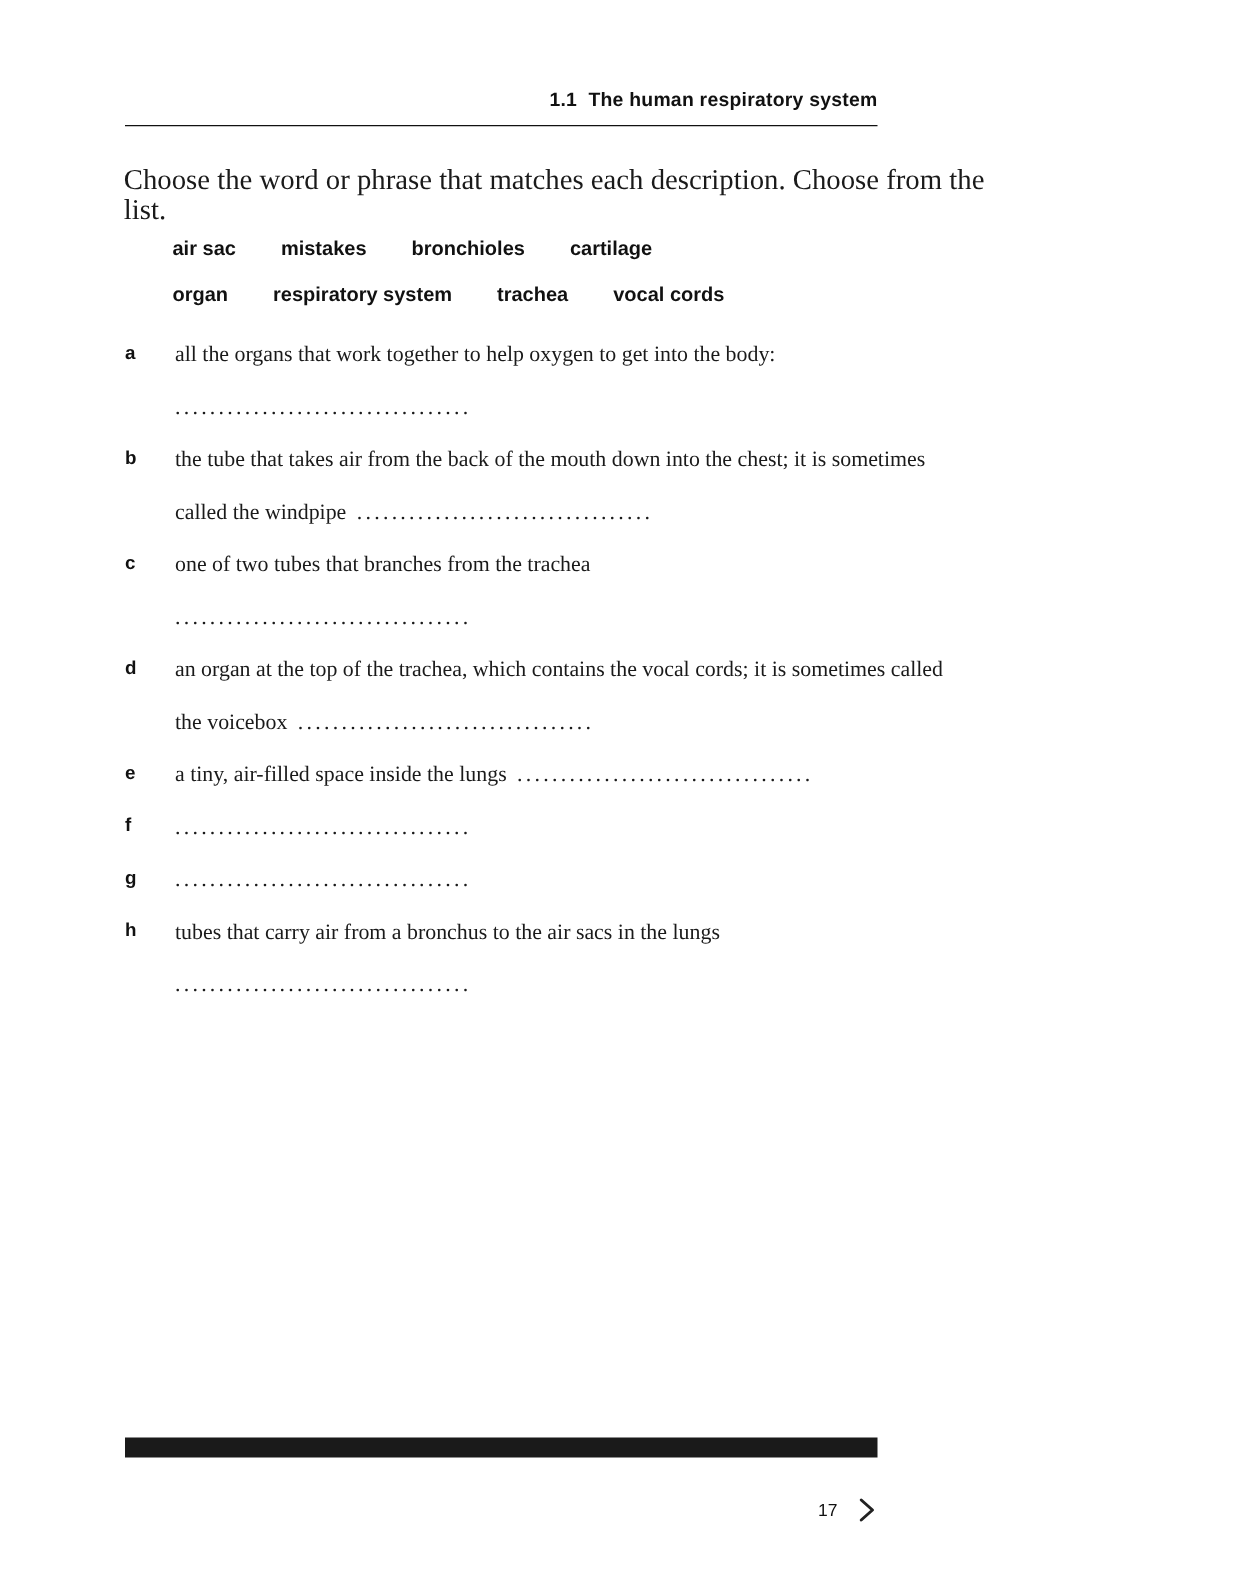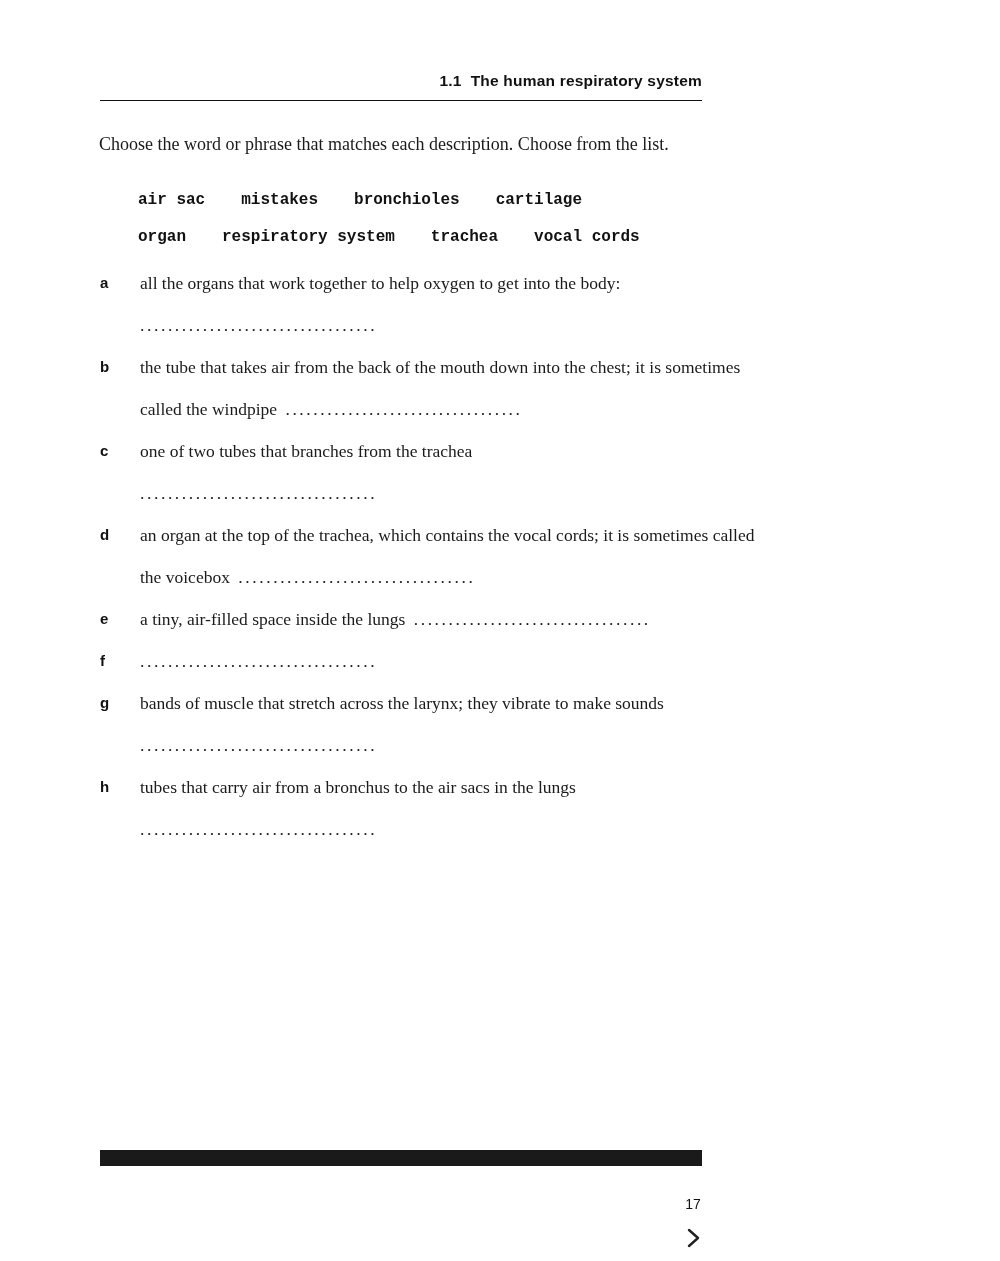--- a/index.html
+++ b/index.html
@@ -37,40 +37,39 @@
     border: none;
     border-top: 1.5px solid #111;
     margin-top: 10px;
   }
   
   .instructions {
     position: absolute;
     left: 99px;
     top: 132px;
     width: 700px;
-    font-size: 18px;
+    font-size: 23px;
     line-height: 24px;
     color: #1a1a1a;
   }
   
   .word-list {
     position: absolute;
     left: 138px;
     top: 191px;
     font-family: "Liberation Sans", sans-serif;
     font-weight: bold;
     font-size: 16px;
     color: #111;
   }
   .word-row {
     display: flex;
     gap: 36px;
     height: 37px;
     align-items: flex-start;
-    font-family: Liberation Mono, monospace;
   }
   
   .items {
     position: absolute;
     left: 100px;
     top: 262px;
     width: 700px;
   }
   .item {
     display: flex;
@@ -108,21 +107,20 @@
     height: 16px;
     background: #1a1a1a;
   }
   .page-footer {
     position: absolute;
     right: 103px;
     top: 1196px;
     display: flex;
     align-items: center;
     gap: 14px;
-    flex-direction: column;
   }
   .page-number {
     font-family: "Liberation Sans", sans-serif;
     font-size: 14px;
     color: #111;
   }
   .chevron-icon svg { display: block; }
 </style>
 </head>
 <body>
@@ -200,21 +198,20 @@
     <div class="item">
       <span class="item-letter">f</span>
       <div class="item-body">
         <span class="dots dots-block">..................................</span>
       </div>
     </div>
 
     <div class="item">
       <span class="item-letter">g</span>
       <div class="item-body">
-        <span>bands of muscle that stretch across the larynx; they vibrate to make sounds</span>
         <span class="dots dots-block">..................................</span>
       </div>
     </div>
 
     <div class="item">
       <span class="item-letter">h</span>
       <div class="item-body">
         <span>tubes that carry air from a bronchus to the air sacs in the lungs</span>
         <span class="dots dots-block">..................................</span>
       </div>

